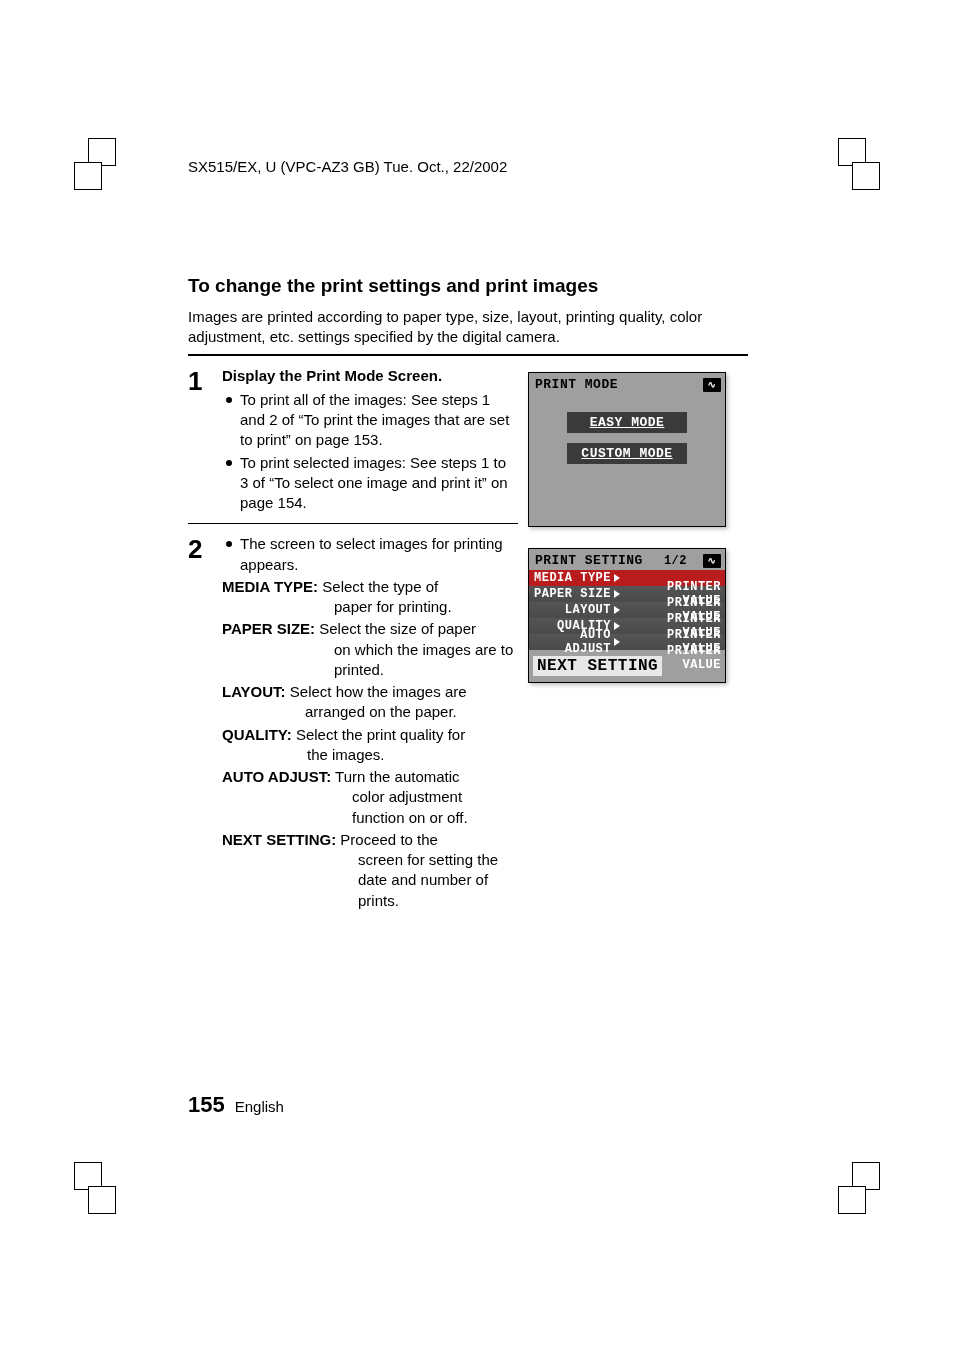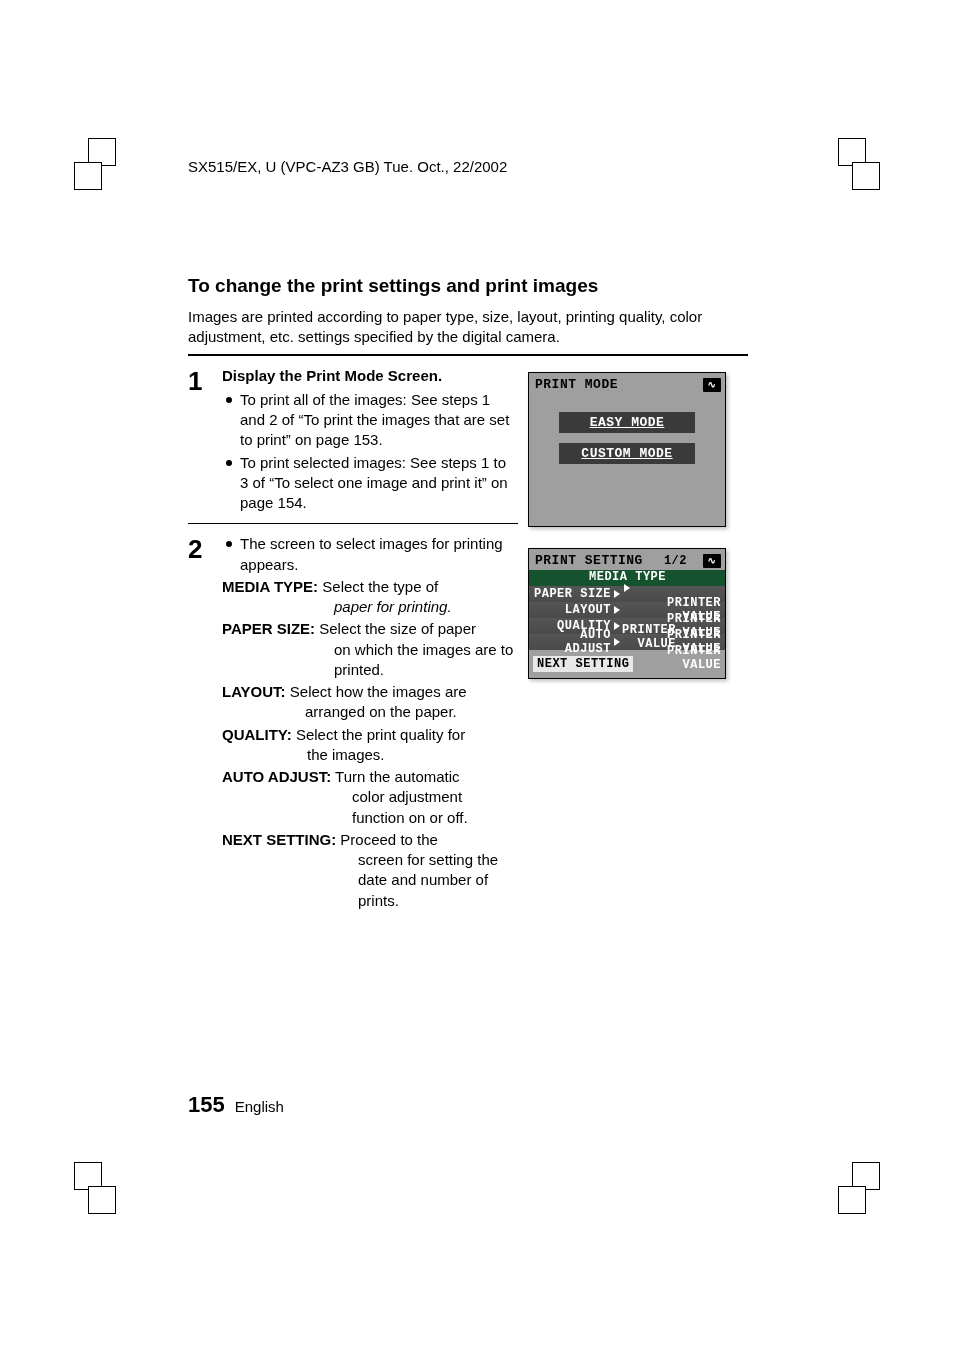--- a/index.html
+++ b/index.html
@@ -102,21 +102,21 @@
   .thin-rule {
     border: none;
     border-top: 1px solid #000;
     margin: 8px 0 10px 0;
     width: 330px;
   }
   .defs { }
   .def-row { margin-bottom: 2px; }
   .def-label { font-weight: bold; }
   .def-cont { display: block; padding-left: 0; }
-  .def-mt .def-cont   { padding-left: 112px; font-style: italic; }
+  .def-mt .def-cont   { padding-left: 112px; }
   .def-ps .def-cont   { padding-left: 112px; }
   .def-lay .def-cont  { padding-left: 83px; }
   .def-q  .def-cont   { padding-left: 85px; }
   .def-aa .def-cont   { padding-left: 130px; }
   .def-ns .def-cont   { padding-left: 136px; }
 
   .footer {
     position: absolute;
     bottom: 0;
     left: 0;
@@ -156,21 +156,21 @@
     color: #fff;
     font-size: 10px;
     display: inline-flex;
     align-items: center;
     justify-content: center;
     border-radius: 1px;
   }
   .mode-btn {
     display: block;
     margin: 10px auto 0 auto;
-    width: 136px;
+    width: 120px;
     padding: 3px 0;
     background: #3a3a3a;
     color: #fff;
     text-align: center;
     font-size: 13px;
     text-decoration: underline;
   }
   .mode-btn.first{ margin-top: 18px;}
   .setting-row {
     display: flex;
@@ -185,28 +185,28 @@
   .setting-row .label { text-align: right; width: 78px; }
   .setting-row .arrow {
     width: 0; height: 0;
     border-top: 4px solid transparent;
     border-bottom: 4px solid transparent;
     border-left: 6px solid #fff;
     margin: 0 3px;
     flex-shrink: 0;
   }
   .setting-row .value { width: 98px; text-align: right; margin-top: 31px; }
-  .setting-row.sel { background: #14532d; flex-direction: column; }
+  .setting-row.sel { background: #b91c1c; }
   .next-setting {
     display: inline-block;
     margin: 6px 16px 6px 4px;
     padding: 1px 4px;
     background: #e8e8e8;
     color: #000;
-    font-size: 12px;
+    font-size: 16px;
   }
   .page-ind { font-size: 12px; color:#000; display: inline-flex; align-items:center; gap:16px;}
 </style>
 </head>
 <body>
 
 <div class="crop-mark crop-tl">
     <div class="box1"></div>
     <div class="box2"></div>
   </div>

